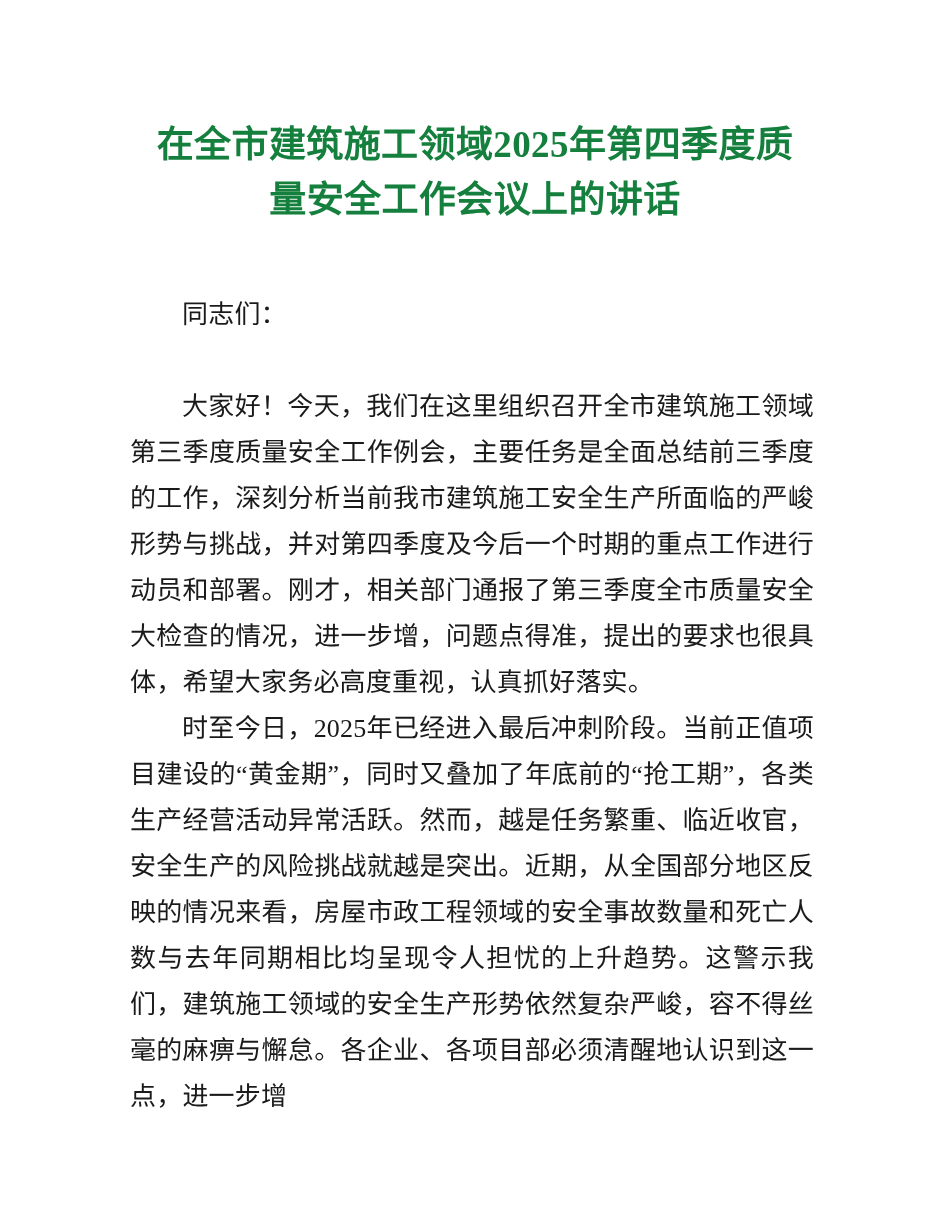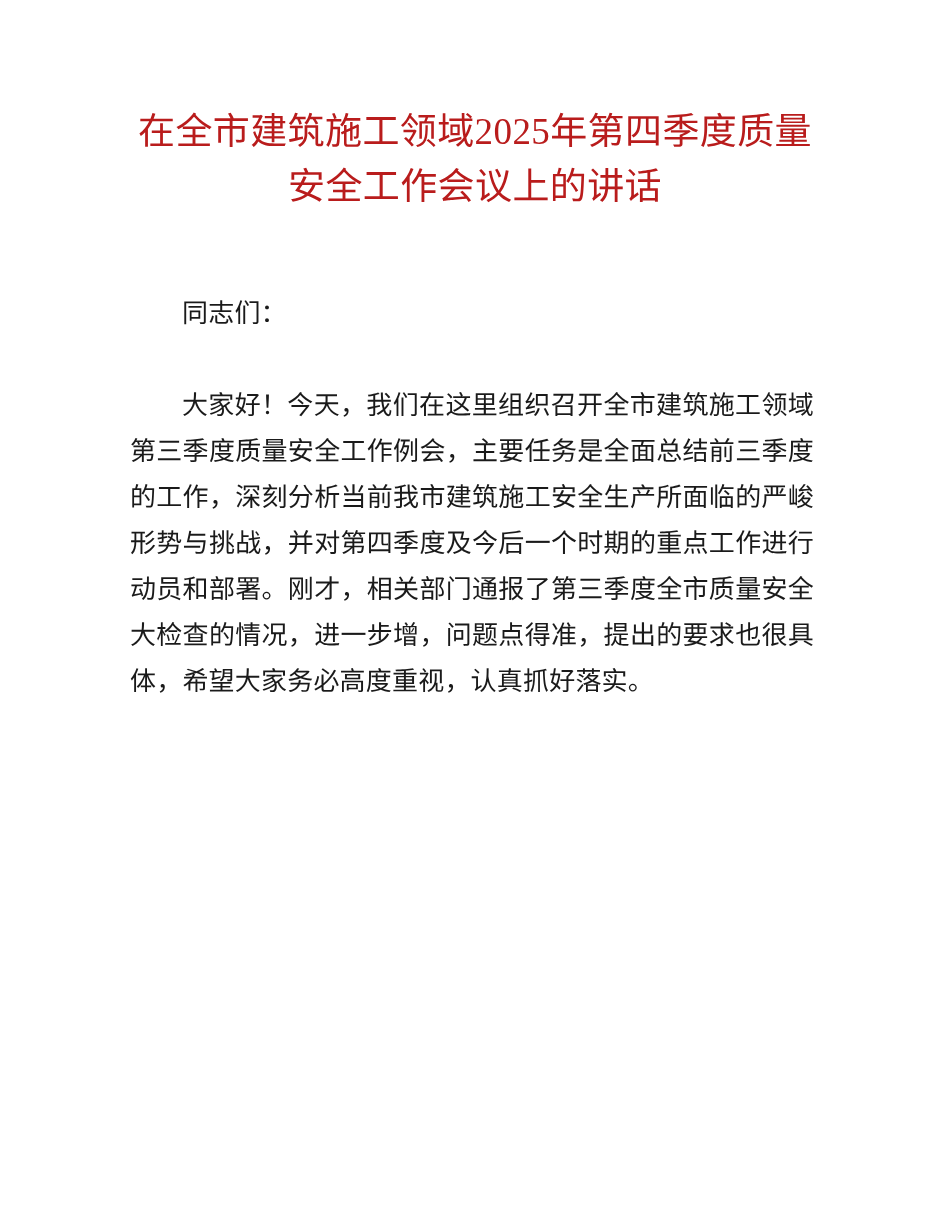--- a/index.html
+++ b/index.html
@@ -26,42 +26,42 @@
   }
 
   
   .title-block {
     position: absolute;
     left: 133px;
     top: 104px;
     width: 684px;
   }
   .doc-title {
-    margin: 0;
+    margin: 13px;
     font-family: "Liberation Serif", "DejaVu Serif", serif;
-    font-weight: 400;
+    font-weight: 700;
     font-size: 37px;
     line-height: 55px;
     text-align: center;
     letter-spacing: 0.4px;
-    color: #b91c1c;
+    color: #15803d;
     word-break: break-all;
   }
 
   
   .body-block {
     position: absolute;
     left: 130px;
     top: 292px;
     width: 684px;
   }
 
   p.para {
     margin: 0;
-    font-family: Liberation Mono, monospace;
+    font-family: Liberation Serif, serif;
     font-size: 26px;
     line-height: 46px;
     text-align: justify;
     text-justify: inter-ideograph;
     text-indent: 52px;
     color: #1a1a1a;
     letter-spacing: 0.2px;
     word-break: break-all;
     word-wrap: break-word;
   }
@@ -83,16 +83,17 @@
   <div class="title-block">
     <h1 class="doc-title">在全市建筑施工领域2025年第四季度质量安全工作会议上的讲话</h1>
   </div>
 
   <div class="body-block">
 
     <p class="para salutation">同志们：</p>
 
     <p class="para">大家好！今天，我们在这里组织召开全市建筑施工领域第三季度质量安全工作例会，主要任务是全面总结前三季度的工作，深刻分析当前我市建筑施工安全生产所面临的严峻形势与挑战，并对第四季度及今后一个时期的重点工作进行动员和部署。刚才，相关部门通报了第三季度全市质量安全大检查的情况，进一步增，问题点得准，提出的要求也很具体，希望大家务必高度重视，认真抓好落实。</p>
 
+    <p class="para">时至今日，2025年已经进入最后冲刺阶段。当前正值项目建设的“黄金期”，同时又叠加了年底前的“抢工期”，各类生产经营活动异常活跃。然而，越是任务繁重、临近收官，安全生产的风险挑战就越是突出。近期，从全国部分地区反映的情况来看，房屋市政工程领域的安全事故数量和死亡人数与去年同期相比均呈现令人担忧的上升趋势。这警示我们，建筑施工领域的安全生产形势依然复杂严峻，容不得丝毫的麻痹与懈怠。各企业、各项目部必须清醒地认识到这一点，进一步增</p>
 
   </div>
 
 </div>
 
 </body></html>

